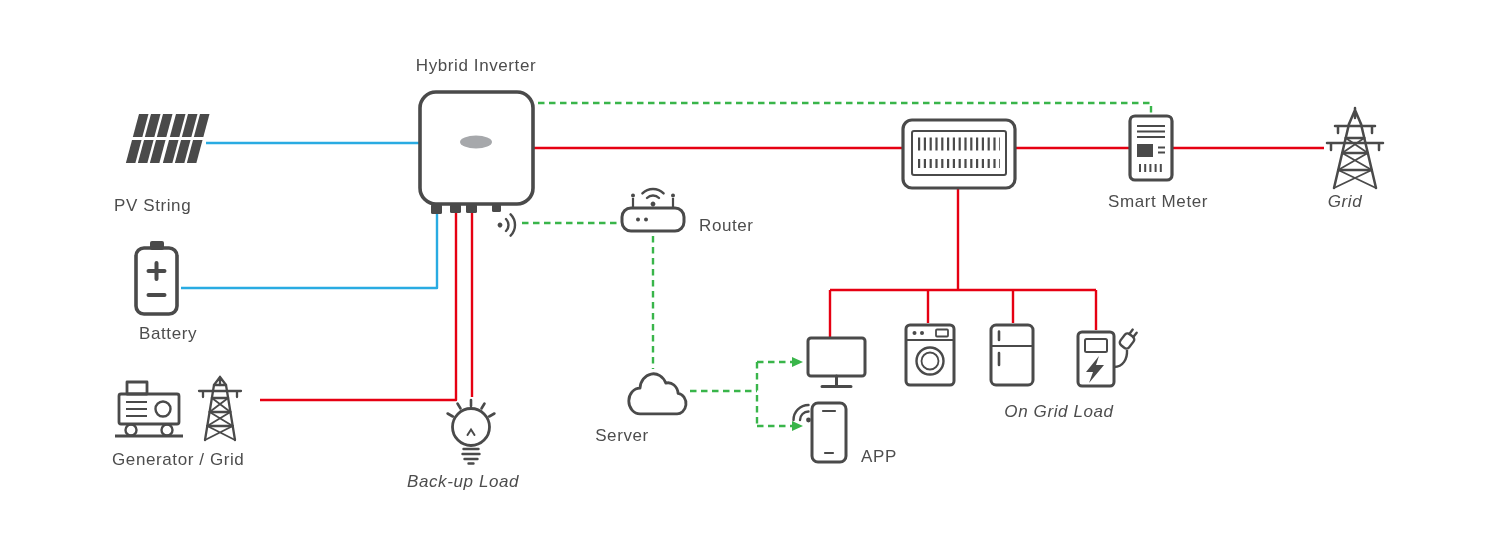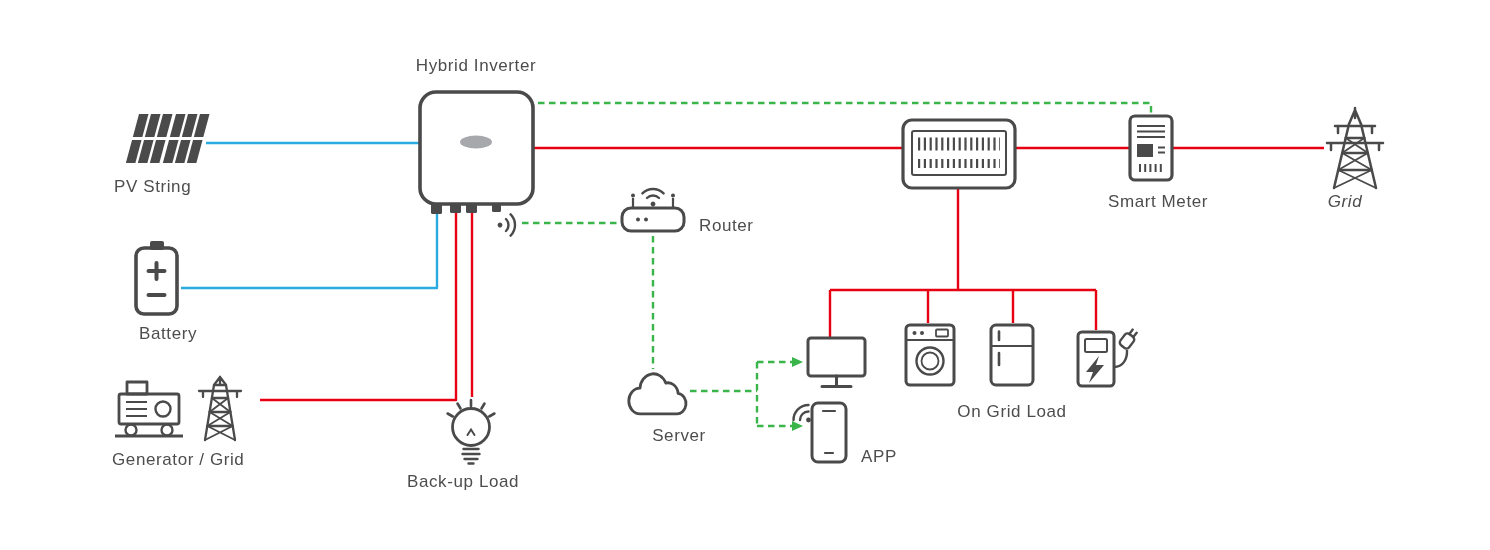--- a/index.html
+++ b/index.html
@@ -176,24 +176,24 @@
     <path d="M1099 356 L1086 372 H1093 L1089 383 L1104 365 H1096 Z" class="icon-fill" stroke="none"></path>
     <path d="M1114 367 C1123 367 1127.5 359 1127 350" fill="none" class="icon-stroke" stroke-width="2.4"></path>
     <g transform="rotate(38 1127 341)">
       <rect x="1121.5" y="334" width="11" height="14" rx="3.5" fill="#fff" class="icon-stroke" stroke-width="2.4"></rect>
       <path d="M1124.5 334 V328.5 M1129.5 334 V328.5" fill="none" class="icon-stroke" stroke-width="2.4" stroke-linecap="round"></path>
     </g>
   </g>
 </svg>
 
 <div class="lbl lbl--c" style="left:476px;top:56px;">Hybrid Inverter</div>
-<div class="lbl" style="left:114px;top:177px;">PV String</div>
+<div class="lbl" style="left:114px;top:196px;">PV String</div>
 <div class="lbl" style="left:126px;top:324px;margin-left:13px;">Battery</div>
 <div class="lbl" style="left:112px;top:450px;">Generator / Grid</div>
-<div class="lbl" style="left:407px;top:472px;">Back-up Load</div>
+<div class="lbl" style="left:407px;top:472px;font-style:italic;">Back-up Load</div>
 <div class="lbl" style="left:699px;top:216px;">Router</div>
-<div class="lbl lbl--c" style="left:679px;top:426px;text-align:right;">Server</div>
+<div class="lbl lbl--c" style="left:622px;top:426px;text-align:right;">Server</div>
 <div class="lbl" style="left:861px;top:447px;">APP</div>
 <div class="lbl lbl--c" style="left:1158px;top:192px;">Smart Meter</div>
 <div class="lbl lbl--c" style="left:1345px;top:192px;font-style:italic;">Grid</div>
-<div class="lbl lbl--c" style="left:1012px;top:402px;">On Grid Load</div>
+<div class="lbl lbl--c" style="left:1059px;top:402px;font-style:italic;">On Grid Load</div>
 
 </div>
 
 </body></html>

